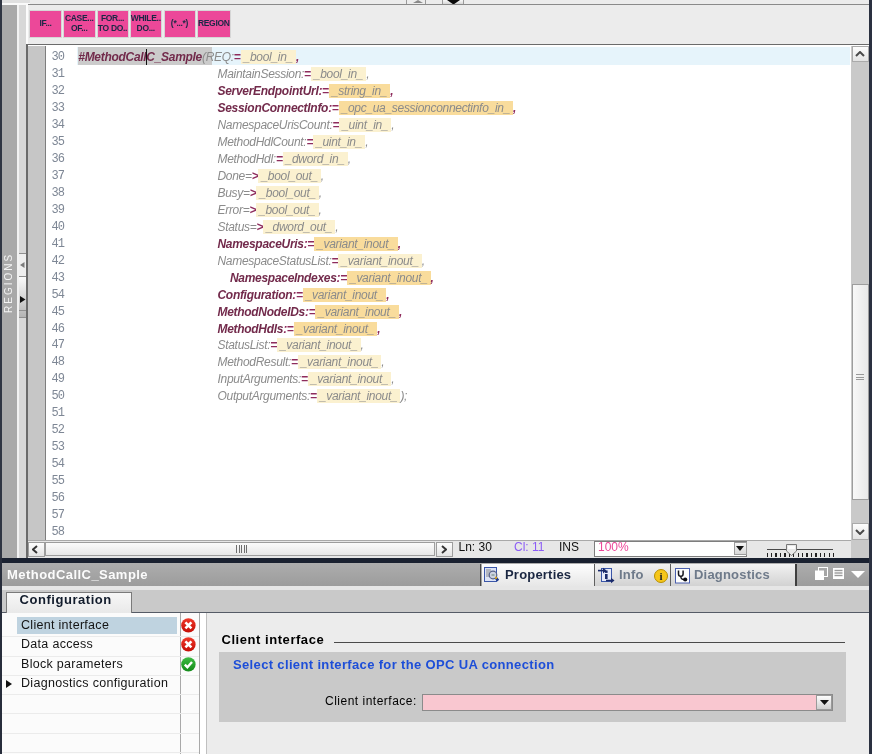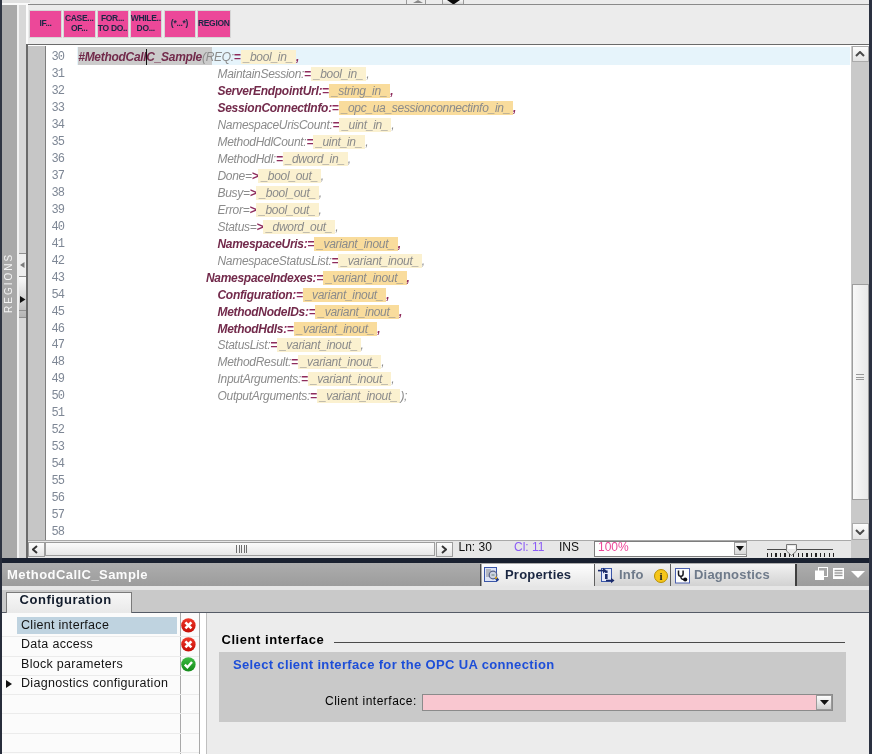--- a/index.html
+++ b/index.html
@@ -113,21 +113,21 @@
 <div class="cl" style="left:217.5px;top:100.14999999999999px"><span class="b">SessionConnectInfo</span><span class="o">:=</span><span class="vo">_opc_ua_sessionconnectinfo_in_</span><span class="o">,</span></div>
 <div class="cl" style="left:217.5px;top:117.1px">NamespaceUrisCount:<span class="o">=</span><span class="vc">_uint_in_</span>,</div>
 <div class="cl" style="left:217.5px;top:134.05px">MethodHdlCount:<span class="o">=</span><span class="vc">_uint_in_</span>,</div>
 <div class="cl" style="left:217.5px;top:151.0px">MethodHdl:<span class="o">=</span><span class="vc">_dword_in_</span>,</div>
 <div class="cl" style="left:217.5px;top:167.95px">Done=<span class="o">&gt;</span><span class="vc">_bool_out_</span>,</div>
 <div class="cl" style="left:217.5px;top:184.9px">Busy=<span class="o">&gt;</span><span class="vc">_bool_out_</span>,</div>
 <div class="cl" style="left:217.5px;top:201.85px">Error=<span class="o">&gt;</span><span class="vc">_bool_out_</span>,</div>
 <div class="cl" style="left:217.5px;top:218.8px">Status=<span class="o">&gt;</span><span class="vc">_dword_out_</span>,</div>
 <div class="cl" style="left:217.5px;top:235.75px"><span class="b">NamespaceUris</span><span class="o">:=</span><span class="vo">_variant_inout_</span><span class="o">,</span></div>
 <div class="cl" style="left:217.5px;top:252.7px">NamespaceStatusList:<span class="o">=</span><span class="vc">_variant_inout_</span>,</div>
-<div class="cl" style="left:206px;top:269.65000000000003px"><span class="b">NamespaceIndexes</span><span class="o">:=</span><span class="vo">_variant_inout_</span><span class="o">,</span></div>
+<div class="cl" style="left:230px;top:269.65000000000003px"><span class="b">NamespaceIndexes</span><span class="o">:=</span><span class="vo">_variant_inout_</span><span class="o">,</span></div>
 <div class="cl" style="left:217.5px;top:286.59999999999997px"><span class="b">Configuration</span><span class="o">:=</span><span class="vo">_variant_inout_</span><span class="o">,</span></div>
 <div class="cl" style="left:217.5px;top:303.55px"><span class="b">MethodNodeIDs</span><span class="o">:=</span><span class="vo">_variant_inout_</span><span class="o">,</span></div>
 <div class="cl" style="left:217.5px;top:320.5px"><span class="b">MethodHdls</span><span class="o">:=</span><span class="vo">_variant_inout_</span><span class="o">,</span></div>
 <div class="cl" style="left:217.5px;top:337.45px">StatusList:<span class="o">=</span><span class="vc">_variant_inout_</span>,</div>
 <div class="cl" style="left:217.5px;top:354.4px">MethodResult:<span class="o">=</span><span class="vc">_variant_inout_</span>,</div>
 <div class="cl" style="left:217.5px;top:371.35px">InputArguments:<span class="o">=</span><span class="vc">_variant_inout_</span>,</div>
 <div class="cl" style="left:217.5px;top:388.3px">OutputArguments:<span class="o">=</span><span class="vc">_variant_inout_</span>);</div>
 <div class="a" style="left:851px;top:45.7px;width:18px;height:512.3px;background:#c9c9c9"></div>
 <div class="a" style="left:851.5px;top:46px;width:17px;height:16px;background:linear-gradient(#fdfdfd,#e3e3e3);border:1px solid #aaa;box-sizing:border-box"></div>
 <svg class="a" style="left:855px;top:51px" width="10" height="6">

